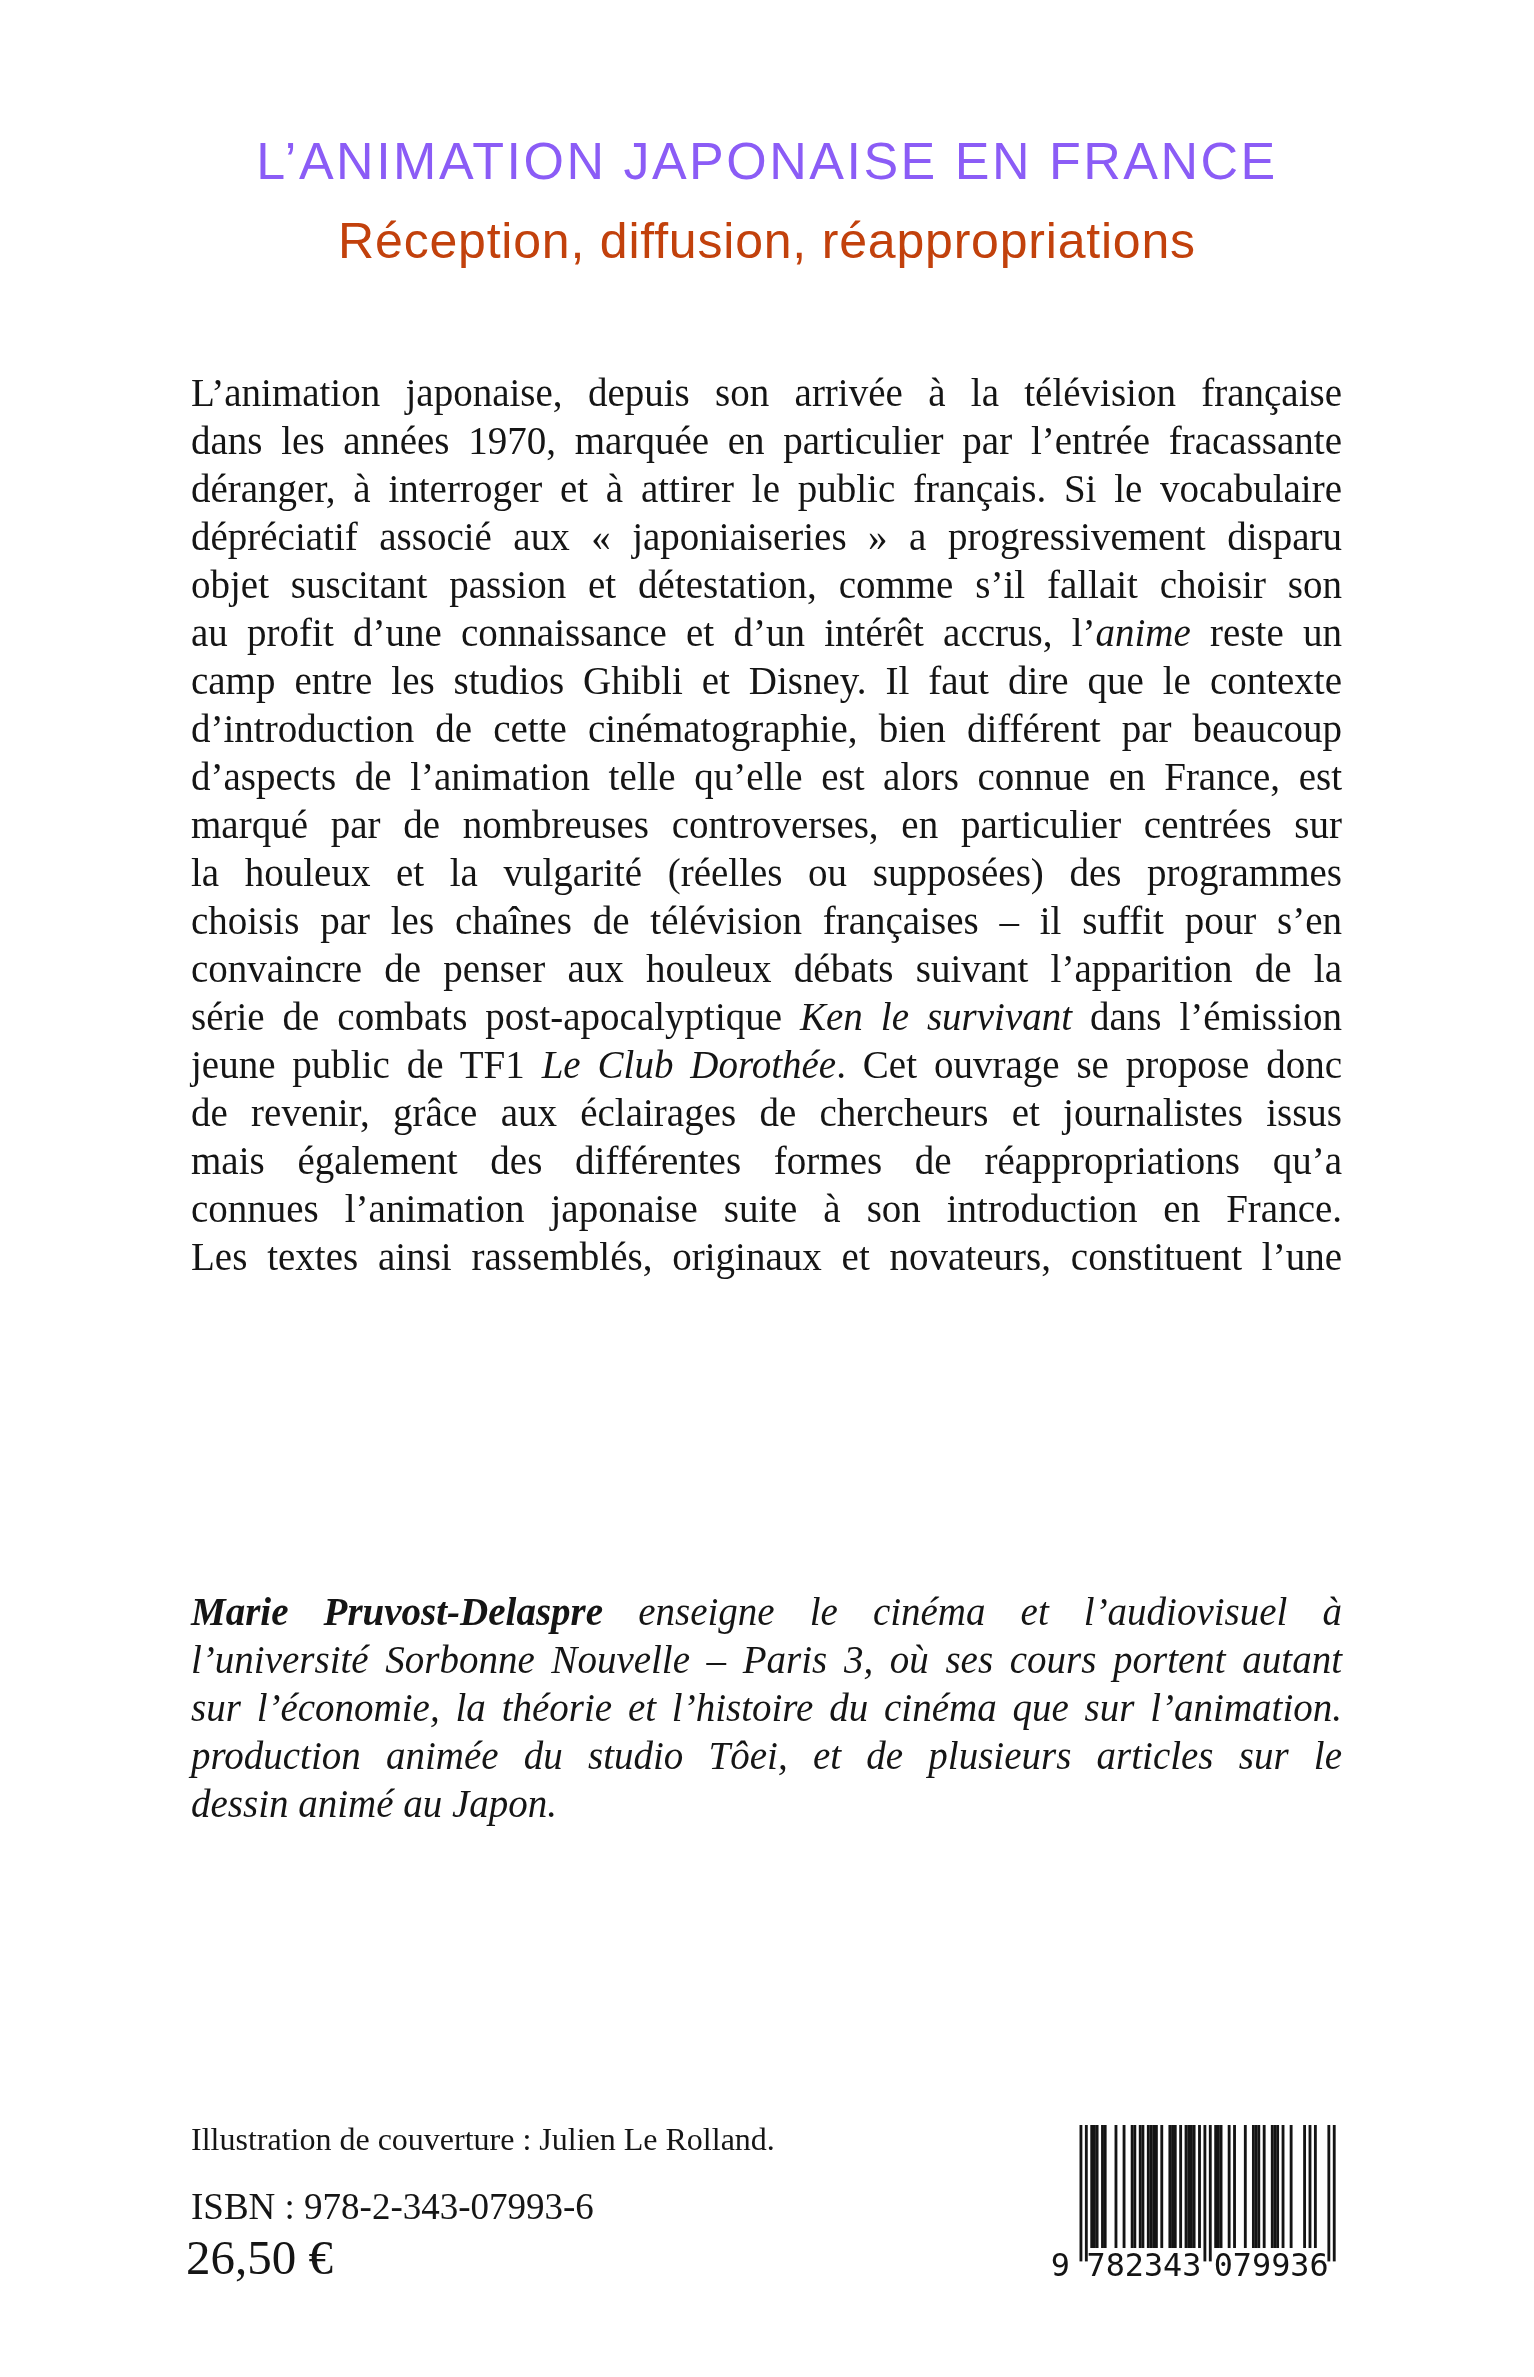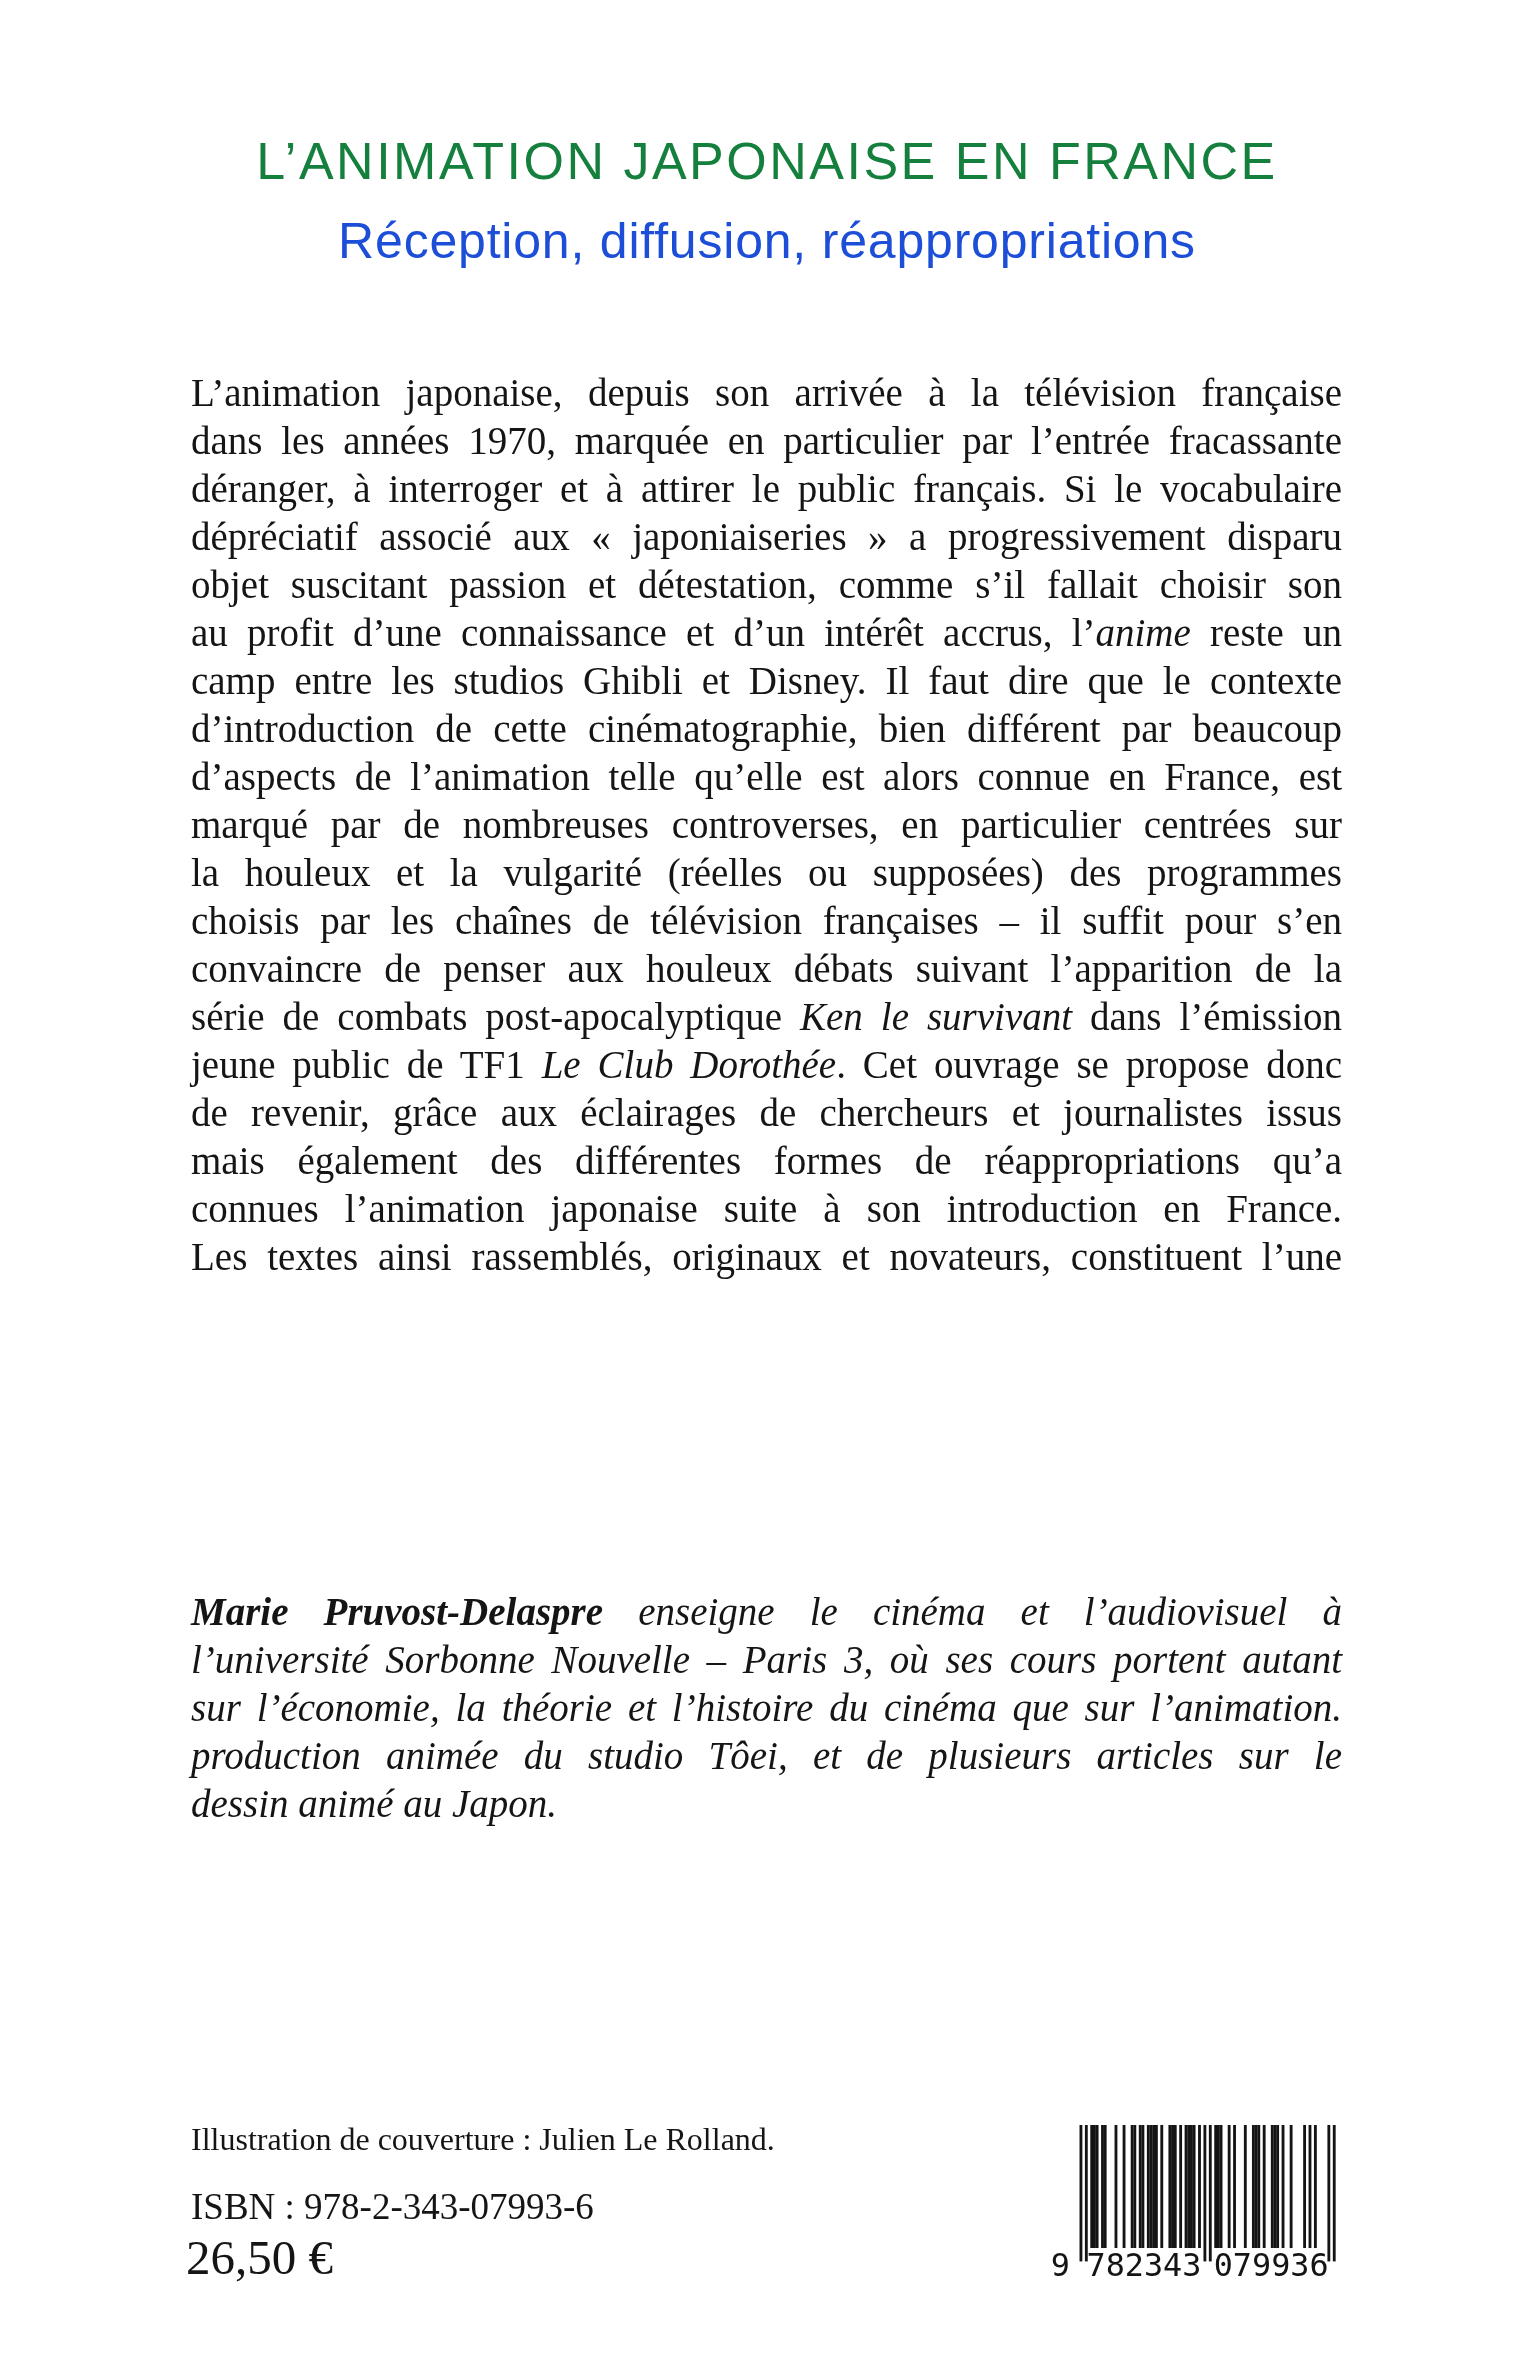--- a/index.html
+++ b/index.html
@@ -75,23 +75,23 @@
     position: absolute;
     left: 1040px; top: 2125px;
     width: 310px; height: 159px;
   }
 </style>
 </head>
 <body>
 
 <div class="page">
 
-  <h1 class="book-title" style="color: #15803d;">L’ANIMATION JAPONAISE EN FRANCE</h1>
+  <h1 class="book-title" style="color: #8b5cf6;">L’ANIMATION JAPONAISE EN FRANCE</h1>
 
-  <h2 class="book-subtitle" style="color: #1d4ed8;">Réception, diffusion, réappropriations</h2>
+  <h2 class="book-subtitle" style="color: #c2410c;">Réception, diffusion, réappropriations</h2>
 
   <section class="textblock synopsis">
       <div class="tline"><span>L’animation japonaise, depuis son arrivée à la télévision française</span></div>
       <div class="tline"><span>dans les années 1970, marquée en particulier par l’entrée fracassante</span></div>
       <div class="tline"><span>déranger, à interroger et à attirer le public français. Si le vocabulaire</span></div>
       <div class="tline"><span>dépréciatif associé aux « japoniaiseries » a progressivement disparu</span></div>
       <div class="tline"><span>objet suscitant passion et détestation, comme s’il fallait choisir son</span></div>
       <div class="tline"><span>au profit d’une connaissance et d’un intérêt accrus, l’</span><span class="em">anime</span><span> reste un</span></div>
       <div class="tline"><span>camp entre les studios Ghibli et Disney. Il faut dire que le contexte</span></div>
       <div class="tline"><span>d’introduction de cette cinématographie, bien différent par beaucoup</span></div>

